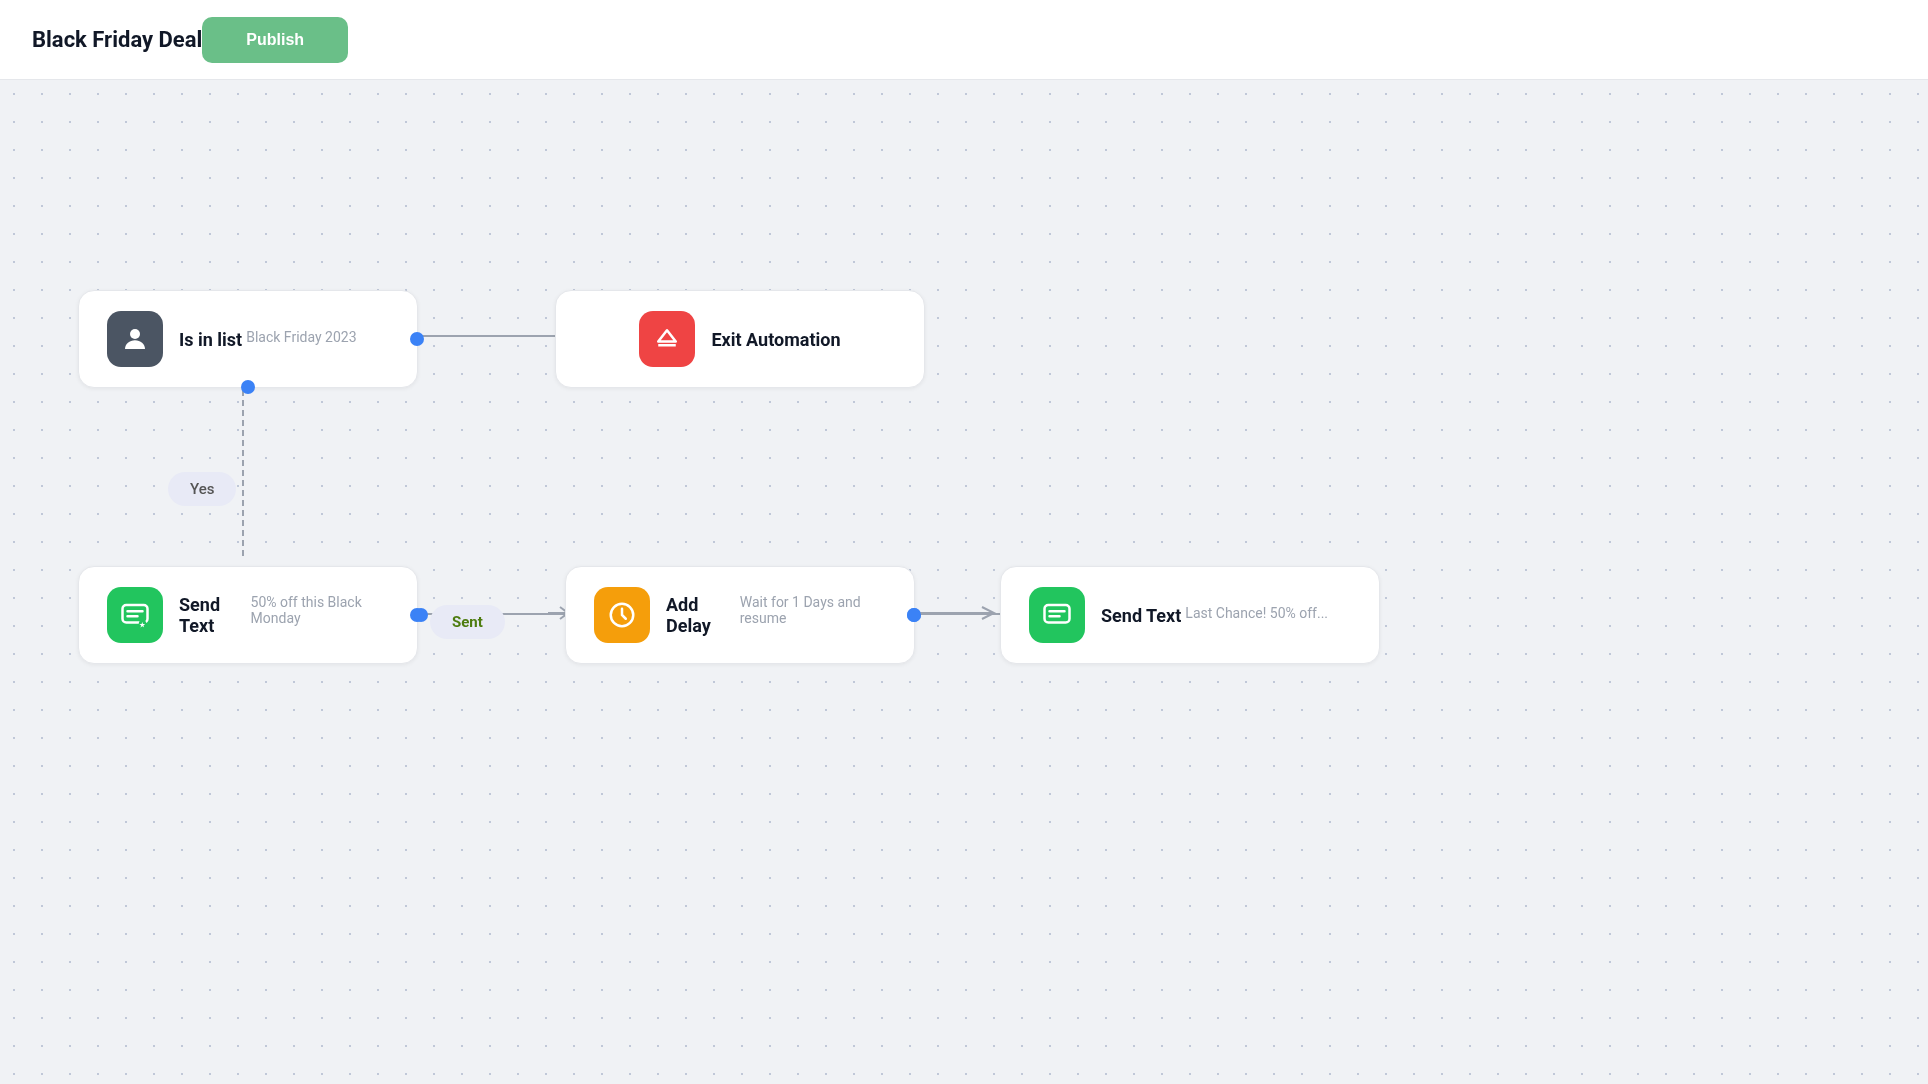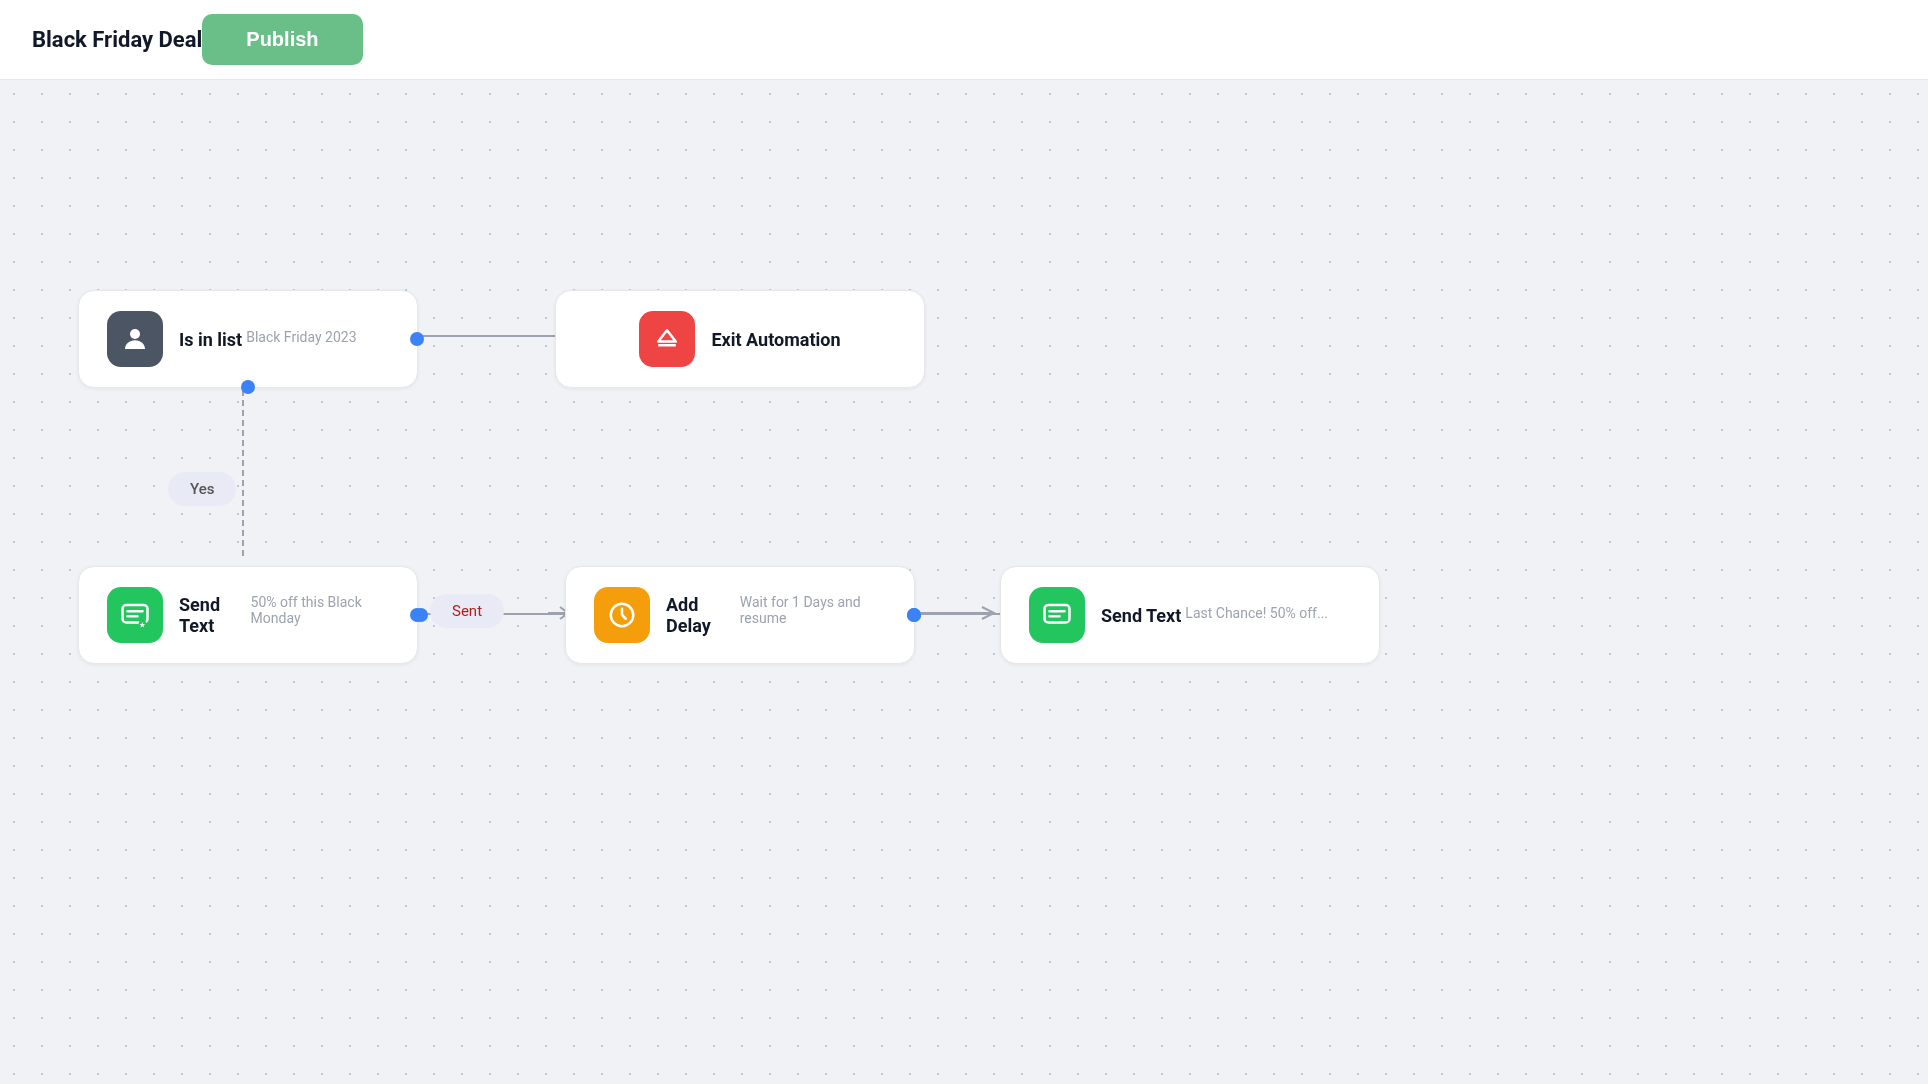--- a/index.html
+++ b/index.html
@@ -27,21 +27,21 @@
       font-weight: 700;
       color: #111827;
     }
 
     .publish-btn {
       background: #6abf88;
       color: #fff;
       border: none;
       border-radius: 10px;
       padding: 14px 44px;
-      font-size: 20px;
+      font-size: 16px;
       font-weight: 600;
       cursor: pointer;
     }
 
     
     .canvas {
       background: #f0f2f5;
       background-image: radial-gradient(circle, #c0c8d8 1px, transparent 1px);
       background-size: 28px 28px;
       width: 100%;
@@ -125,22 +125,23 @@
       font-weight: 500;
     }
 
     
     .sent-badge {
       position: absolute;
       background: #e8eaf6;
       border-radius: 20px;
       padding: 8px 22px;
       font-size: 15px;
-      color: #b91c1c;
-      font-weight: 400;
+      color: #4d7c0f;
+      font-weight: 700;
+      margin-top: 11px;
     }
 
     
     .icon-gray { background: #4b5563; }
     .icon-red { background: #ef4444; }
     .icon-green { background: #22c55e; }
     .icon-yellow { background: #f59e0b; }
 
     
     .node-exit {

